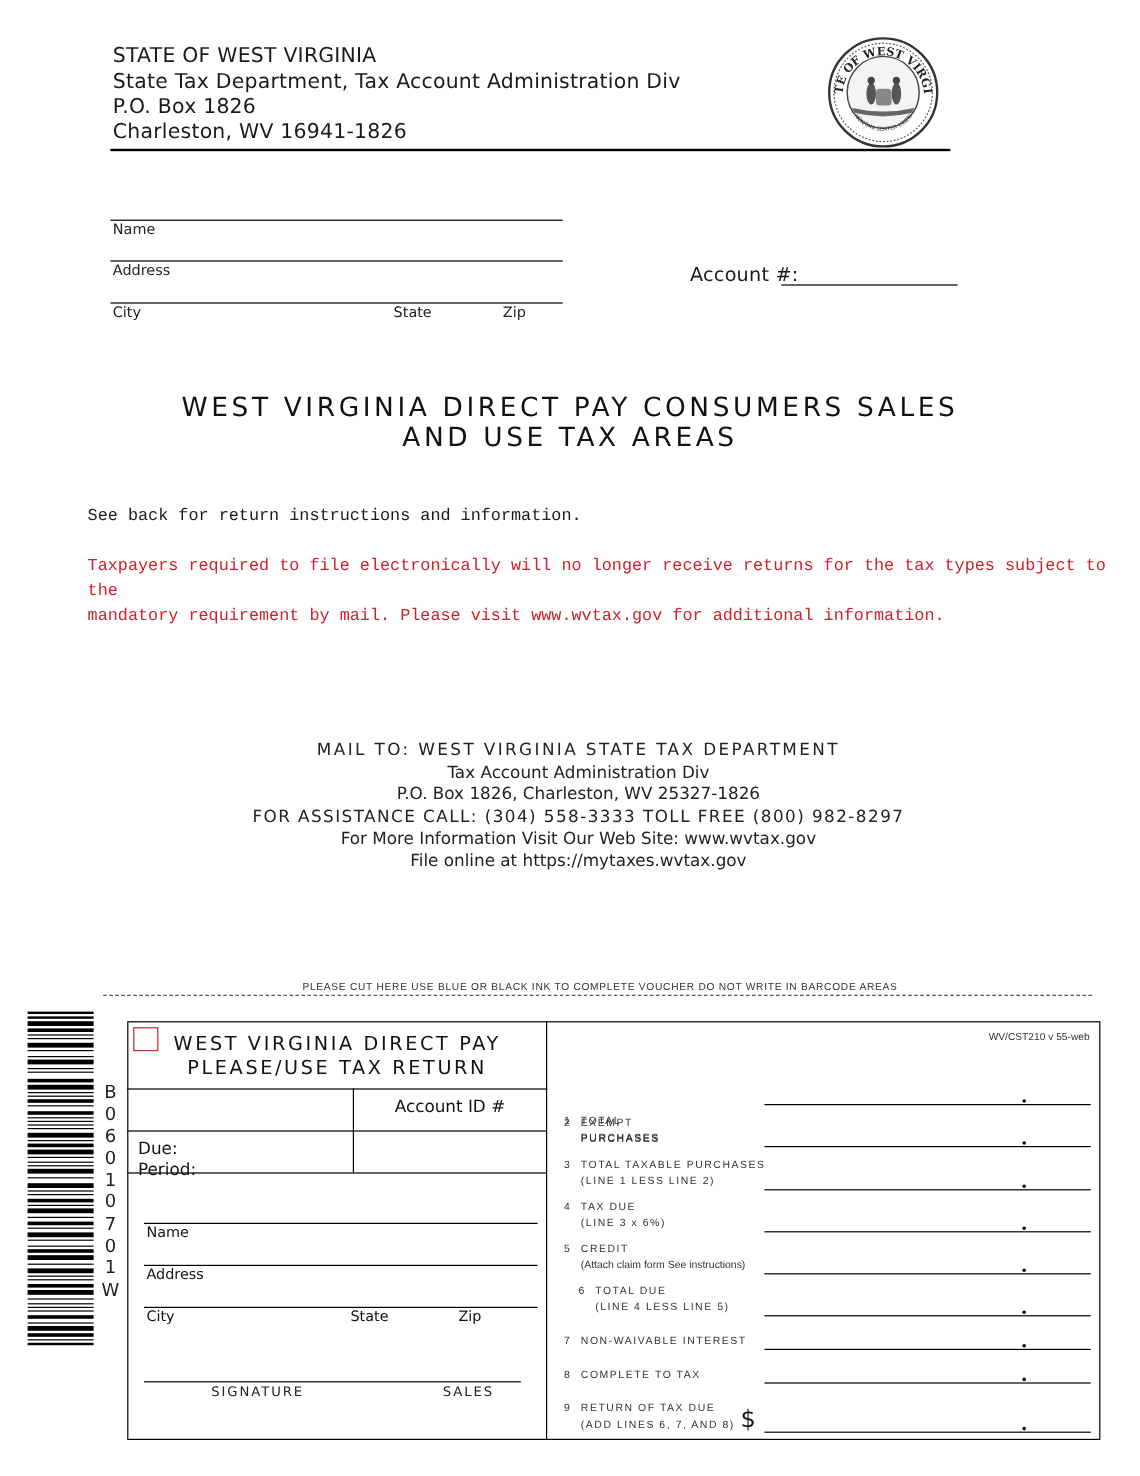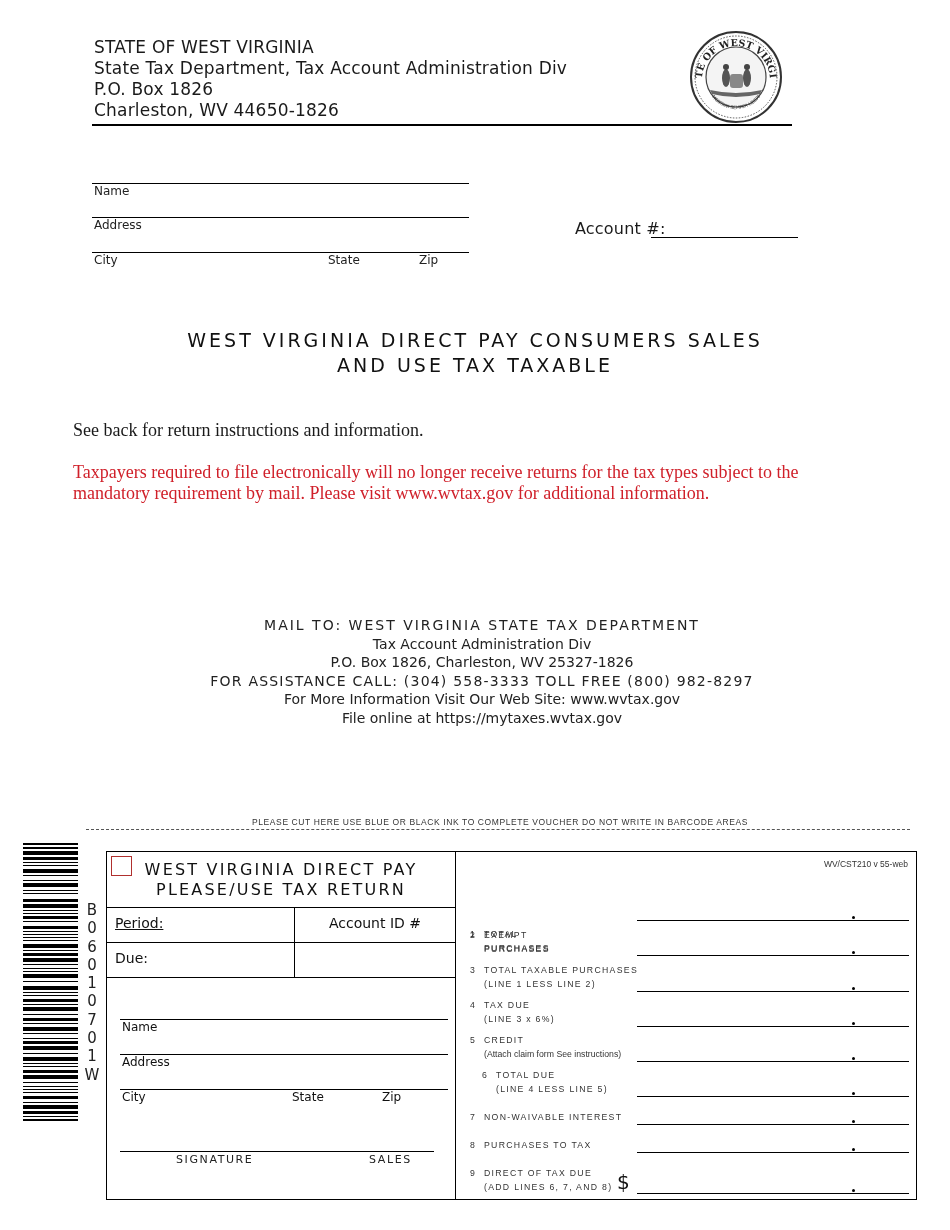--- a/index.html
+++ b/index.html
@@ -11,23 +11,23 @@
   .hdr-line { font-size: 17px; line-height: 21px; letter-spacing: 0.2px; white-space: nowrap; }
   .hdr-rule { left: 92px; top: 124px; width: 700px; height: 2px; background: #000; }
   .seal { left: 688px; top: 30px; width: 96px; height: 94px; }
 
   
   .fline { height: 1px; background: #000; }
   .flabel { font-size: 12px; color: #222; font-family: "DejaVu Sans", sans-serif; }
   .acct-label { font-size: 16px; letter-spacing: 0.2px; }
 
   
-  .title { left: 0; width: 950px; text-align: center; font-size: 19px; letter-spacing: 3px; line-height: 25px; color: #111; }
-
-  .note { font-family: Liberation Serif, serif; font-size: 18px; line-height: 21px; }
+  .title { left: 0; width: 950px; text-align: center; font-size: 22px; letter-spacing: 3px; line-height: 25px; color: #111; }
+
+  .note { font-family: Liberation Mono, monospace; font-size: 14px; line-height: 21px; }
   .note-red { color: #d0202a; }
 
   .mail { left: 0; width: 964px; text-align: center; font-size: 14px; line-height: 18.6px; color: #222; }
   .mail .spaced { letter-spacing: 2px; }
 
   .cut-text { left: 0; width: 1000px; text-align: center; font-family: "Liberation Sans", sans-serif; font-size: 8.5px; letter-spacing: 0.6px; color: #333; }
   .cut-line { left: 86px; top: 829px; width: 824px; border-top: 1px dashed #555; }
 
   
   .barcode { left: 23px; top: 843px; width: 55px; height: 278px; }
@@ -53,21 +53,21 @@
   .dot { width: 3px; height: 3px; background: #000; border-radius: 50%; }
   .dollar { left: 617px; top: 1170px; font-size: 20px; color: #111; }
 </style>
 </head>
 <body>
 
 <div class="abs" style="left:94px; top:37px;">
   <div class="hdr-line">STATE OF WEST VIRGINIA</div>
   <div class="hdr-line">State Tax Department, Tax Account Administration Div</div>
   <div class="hdr-line">P.O. Box 1826</div>
-  <div class="hdr-line">Charleston, WV 44650-1826</div>
+  <div class="hdr-line">Charleston, WV 16941-1826</div>
 </div>
 
 <div class="abs seal">
   <svg width="96" height="94" viewBox="0 0 96 94">
     <circle cx="48" cy="47" r="45" fill="#fff" stroke="#333" stroke-width="2"></circle>
     <circle cx="48" cy="47" r="41" fill="none" stroke="#555" stroke-width="1" stroke-dasharray="1.5 1.5"></circle>
     <circle cx="48" cy="47" r="30" fill="#f4f4f4" stroke="#444" stroke-width="1.2"></circle>
     <defs>
       <path id="sealArcTop" d="M 14 50 A 34 34 0 0 1 82 50"></path>
       <path id="sealArcBot" d="M 22 64 A 30 30 0 0 0 74 64"></path>
@@ -100,21 +100,21 @@
 <div class="abs fline" style="left:92px; top:252px; width:377px;"></div>
 <div class="abs flabel" style="left:94px; top:253px;">City</div>
 <div class="abs flabel" style="left:328px; top:253px;">State</div>
 <div class="abs flabel" style="left:419px; top:253px;">Zip</div>
 
 <div class="abs acct-label" style="left:575px; top:219px;">Account #:</div>
 <div class="abs" style="left:651px; top:219px; width:147px; height:19px; border-bottom:1px solid #000;"></div>
 
 <div class="abs title" style="top:328px;">
   <div>WEST VIRGINIA DIRECT PAY CONSUMERS SALES</div>
-  <div>AND USE TAX TAXABLE</div>
+  <div>AND USE TAX AREAS</div>
 </div>
 
 <div class="abs note" style="left:73px; top:420px;">See back for return instructions and information.</div>
 <div class="abs note note-red" style="left:73px; top:462px;">
   <div>Taxpayers required to file electronically will no longer receive returns for the tax types subject to the</div>
   <div>mandatory requirement by mail.  Please visit www.wvtax.gov for additional information.</div>
 </div>
 
 <div class="abs mail" style="top:616px;">
   <div class="spaced">MAIL TO: WEST VIRGINIA STATE TAX DEPARTMENT</div>
@@ -212,21 +212,21 @@
 <div class="abs vtitle" style="top:860px;">
   <div>WEST VIRGINIA DIRECT PAY</div>
   <div>PLEASE/USE TAX RETURN</div>
 </div>
 
 <div class="abs hline" style="left:106px; top:907px; width:350px;"></div>
 <div class="abs hline" style="left:106px; top:942px; width:350px;"></div>
 <div class="abs hline" style="left:106px; top:977px; width:350px;"></div>
 <div class="abs vline" style="left:294px; top:907px; height:70px;"></div>
 
-<div class="abs vcell-label" style="left:115px; top:915px;text-decoration:underline;">Period:</div>
+<div class="abs vcell-label" style="left:115px; top:967px;">Period:</div>
 <div class="abs vcell-label" style="left:295px; top:915px; width:160px; text-align:center;">Account ID #</div>
 <div class="abs vcell-label" style="left:115px; top:950px;">Due:</div>
 <div class="abs" style="left:296px; top:943px; width:158px; height:33px;"></div>
 
 <div class="abs hline" style="left:120px; top:1019px; width:328px;"></div>
 <div class="abs vf-label" style="left:122px; top:1020px;">Name</div>
 <div class="abs hline" style="left:120px; top:1054px; width:328px;"></div>
 <div class="abs vf-label" style="left:122px; top:1055px;">Address</div>
 <div class="abs hline" style="left:120px; top:1089px; width:328px;"></div>
 <div class="abs vf-label" style="left:122px; top:1090px;">City</div>
@@ -260,24 +260,24 @@
   <span class="sub" style="letter-spacing:0;">(Attach claim form  See instructions)</span>
 </div>
 <div class="abs line-item" style="top:1068px;margin-left:12px;">
   <span class="num">6</span><span>TOTAL DUE</span>
   <span class="sub">(LINE 4 LESS LINE 5)</span>
 </div>
 <div class="abs line-item" style="top:1110px;">
   <span class="num">7</span><span>NON-WAIVABLE INTEREST</span>
 </div>
 <div class="abs line-item" style="top:1138px;">
-  <span class="num">8</span><span>PURCHASES TO TAX</span>
+  <span class="num">8</span><span>COMPLETE TO TAX</span>
 </div>
 <div class="abs line-item" style="top:1166px;">
-  <span class="num">9</span><span>DIRECT OF TAX DUE</span>
+  <span class="num">9</span><span>RETURN OF TAX DUE</span>
   <span class="sub">(ADD LINES 6, 7, AND 8)</span>
 </div>
 
 <div class="abs" style="left:637px; top:902px; width:272px; height:18px;"></div>
 <div class="abs amt-line" style="top:920px;"></div>
 <div class="abs dot" style="left:852px; top:916px;"></div>
 
 <div class="abs" style="left:637px; top:937px; width:272px; height:18px;"></div>
 <div class="abs amt-line" style="top:955px;"></div>
 <div class="abs dot" style="left:852px; top:951px;"></div>

